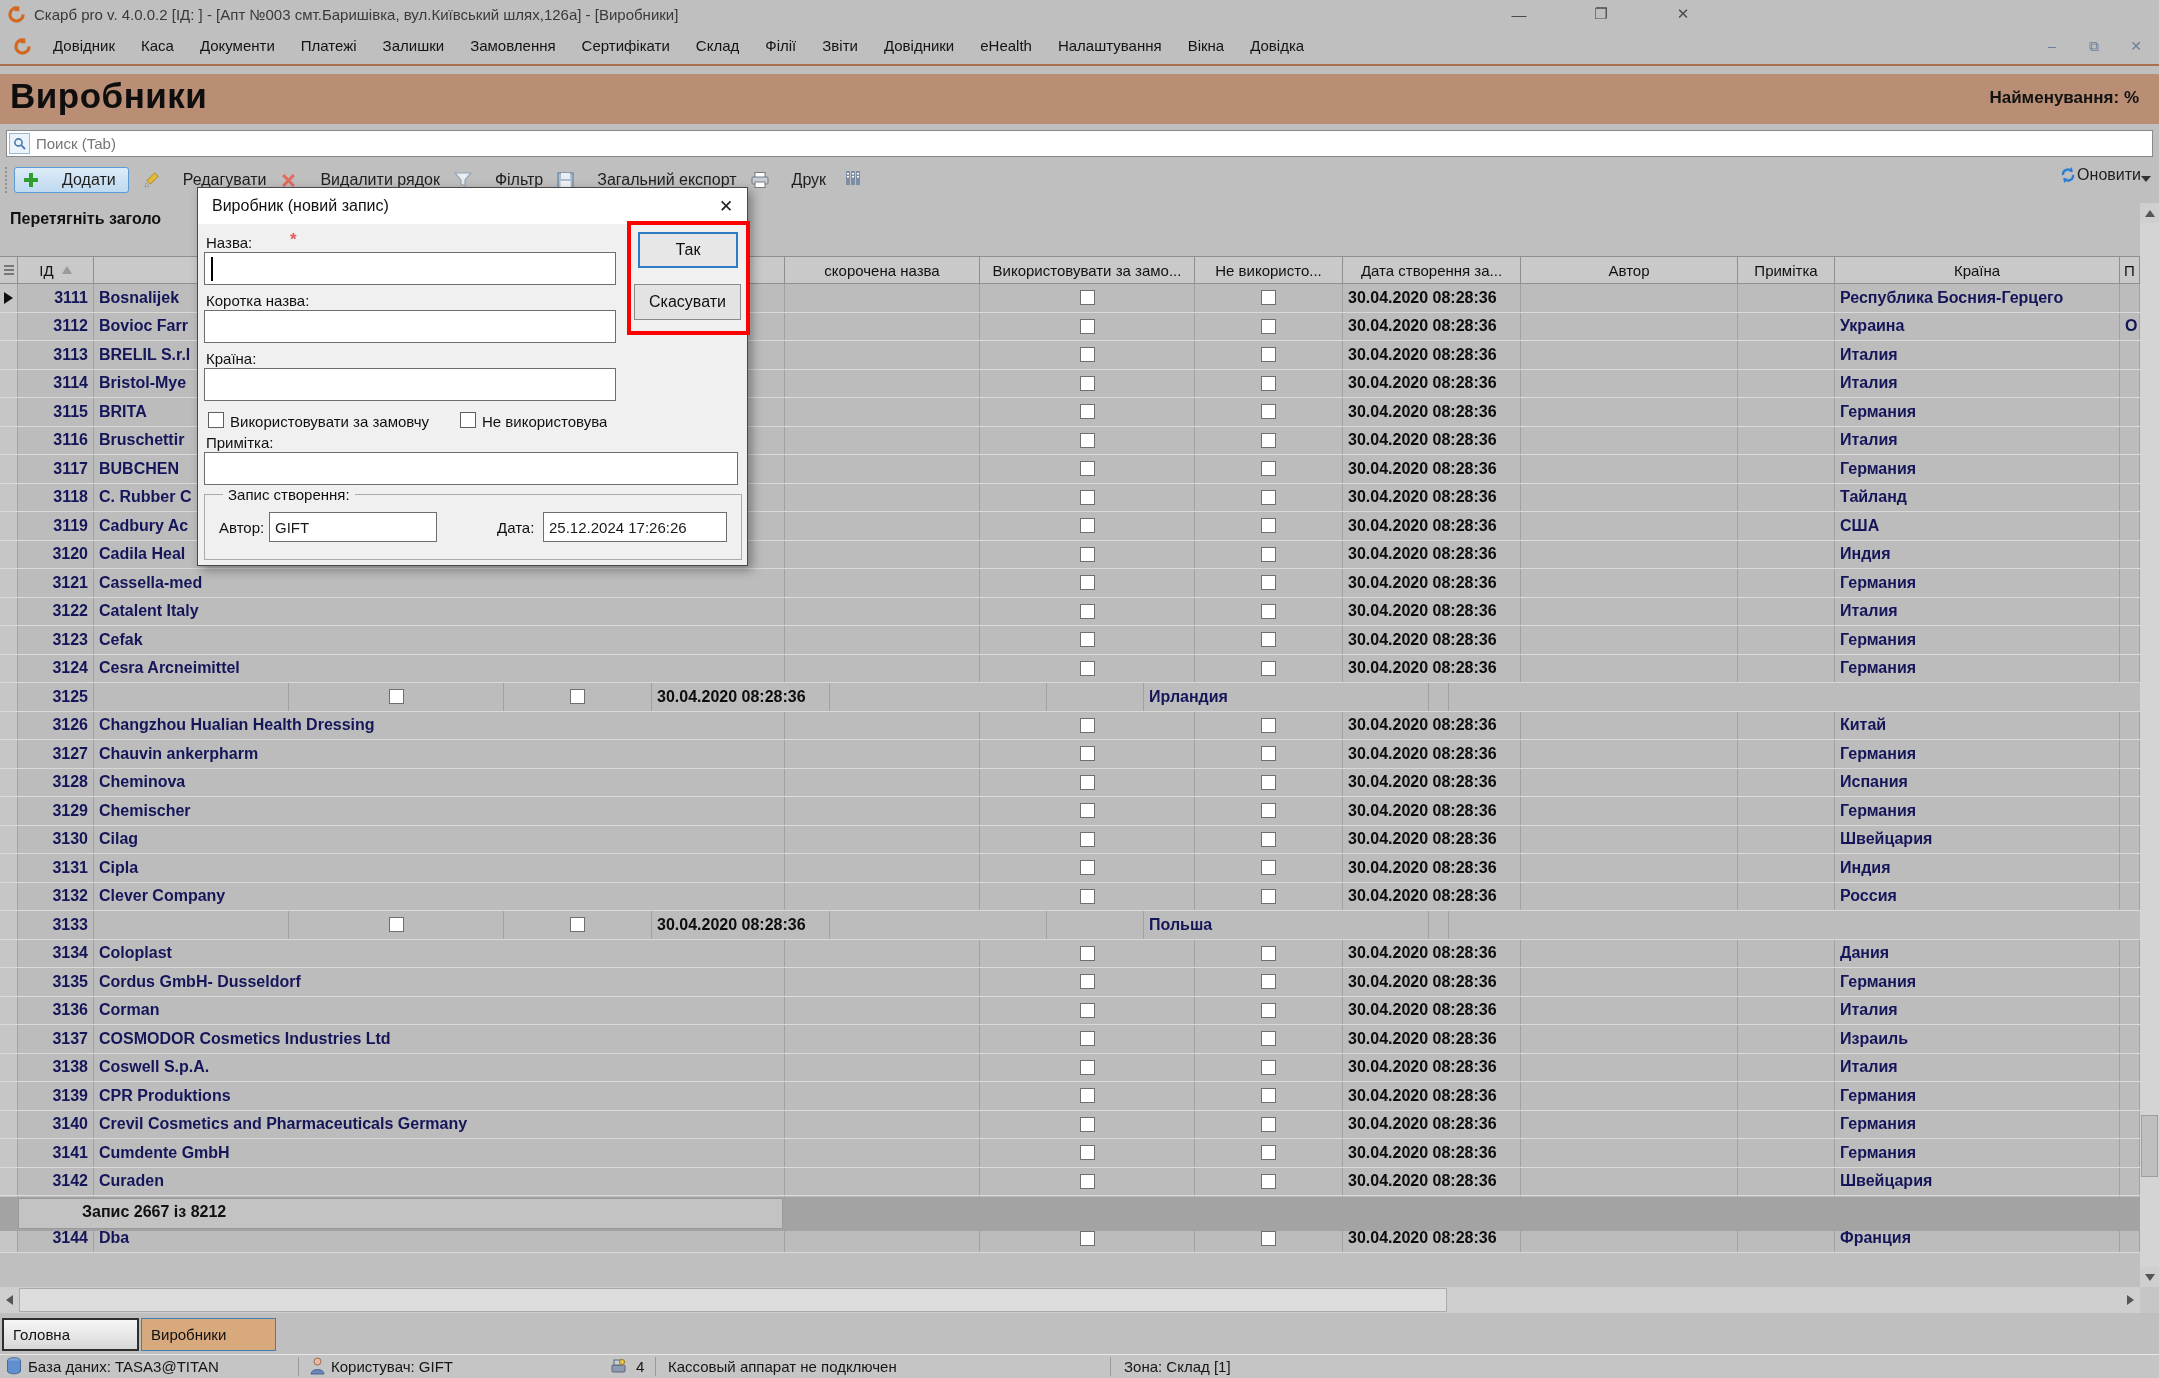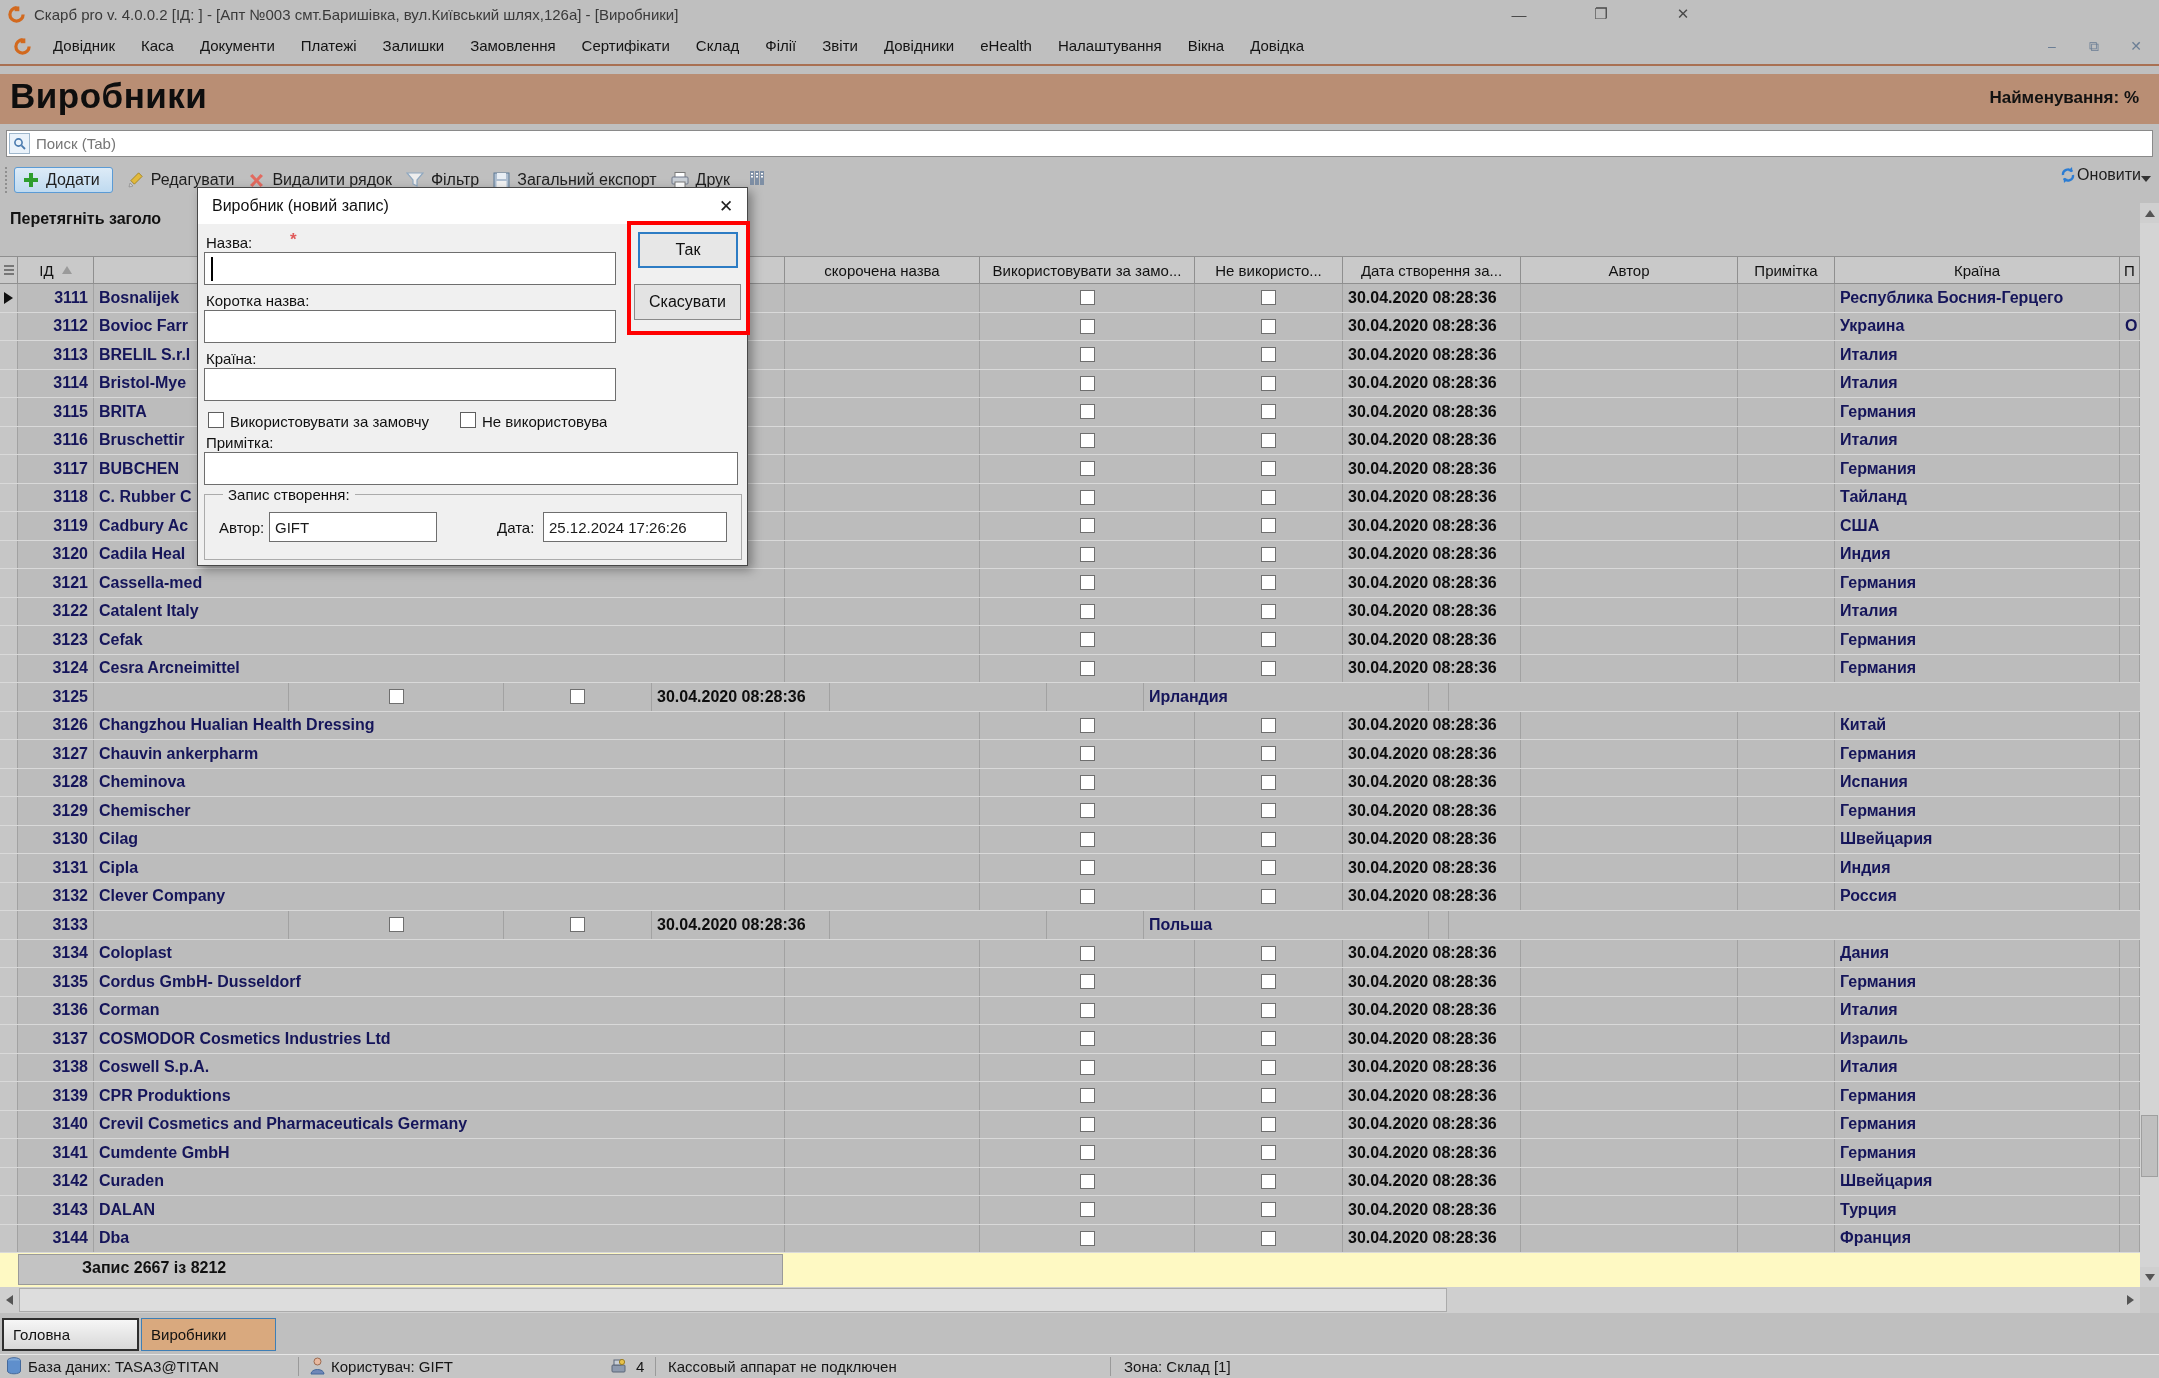--- a/index.html
+++ b/index.html
@@ -30,21 +30,21 @@
   .filter-label { position:absolute; right:20px; top:14px; font-size:17px; font-weight:bold; color:#121212; }
 
   
   .searchrow { position:absolute; left:6px; top:130px; width:2147px; height:27px; background:#FFFFFF; border:1px solid #8A8A8A; display:flex; align-items:center; }
   .search-iconbox { width:21px; height:21px; margin-left:2px; border:1px solid #9FB7CC; background:#EAF2FA; display:flex; align-items:center; justify-content:center; }
   .search-placeholder { margin-left:6px; font-size:15px; color:#767676; }
 
   
   .toolbar { position:absolute; left:0; top:162px; width:2159px; height:36px; display:flex; align-items:center; }
   .grip { width:5px; height:26px; margin:0 6px 0 3px; background-image:repeating-linear-gradient(#8F8F8F 0 2px, transparent 2px 4px); background-size:2px 100%; background-repeat:no-repeat; background-position:center; }
-  .tb-btn { display:flex; align-items:center; gap:7px; font-size:16px; color:#1E1E1E; margin-right:14px; white-space:nowrap; }
+  .tb-btn { display:flex; align-items:center; gap:23px; font-size:16px; color:#1E1E1E; margin-right:14px; white-space:nowrap; }
   .btn-add { background:linear-gradient(#DDEBF7,#BFDAF0); border:1px solid #5B9BD5; border-radius:3px; padding:3px 12px 3px 8px; }
   .tb-right { position:absolute; right:8px; top:4px; display:flex; align-items:center; font-size:16px; color:#1E1E1E; }
   .caret-down { width:0; height:0; border-left:5px solid transparent; border-right:5px solid transparent; border-top:6px solid #333; margin-top:8px; }
 
   
   .hintrow { position:absolute; left:10px; top:210px; font-size:16px; font-weight:bold; color:#111; white-space:nowrap; }
 
   
   .grid-header { position:absolute; left:0; top:256px; width:2140px; height:28px; display:flex; background:#C9C9C9; border-top:1px solid #8F8F8F; border-bottom:1px solid #8F8F8F; }
   .hcell { border-right:1px solid #8F8F8F; display:flex; align-items:center; justify-content:center; font-size:15px; color:#111; overflow:hidden; white-space:nowrap; padding:0 4px; }
@@ -57,21 +57,21 @@
   .cell-id { justify-content:flex-end; }
   .cell-date { color:#0D0D0D; }
   .cell-check { justify-content:center; }
   .checkbox { width:15px; height:15px; background:#FFF; border:1px solid #6F6F6F; }
   .marker-arrow { width:0; height:0; border-top:6px solid transparent; border-bottom:6px solid transparent; border-left:9px solid #101010; }
   .sort-tri { width:0; height:0; border-left:5px solid transparent; border-right:5px solid transparent; border-bottom:8px solid #9A9A9A; margin-left:8px; }
   .hdr-lines { display:flex; flex-direction:column; gap:2px; }
   .hdr-lines i { display:block; width:10px; height:2px; background:#777; }
 
   
-  .grid-footer { position:absolute; left:0; top:1253px; width:2159px; height:34px; background:#fef9c3; }
+  .grid-footer { position:absolute; left:0; top:1197px; width:2159px; height:34px; background:#a3a3a3; }
   .footer-box { position:absolute; left:18px; top:1px; width:765px; height:31px; background:#C3C3C3; border:1px solid #9A9A9A; }
   .footer-text { position:absolute; left:82px; top:6px; font-size:16px; font-weight:bold; color:#101010; }
 
   .hscroll { position:absolute; left:0; top:1287px; width:2159px; height:26px; background:#CFCFCF; }
   .hs-arrow { position:absolute; top:0; width:19px; height:26px; background:#CFCFCF; display:flex; align-items:center; justify-content:center; }
   .tri-left { width:0; height:0; border-top:5px solid transparent; border-bottom:5px solid transparent; border-right:7px solid #555; }
   .tri-right { width:0; height:0; border-top:5px solid transparent; border-bottom:5px solid transparent; border-left:7px solid #555; }
   .hs-thumb { position:absolute; left:19px; top:1px; width:1428px; height:24px; background:#DDDDDD; border:1px solid #ABABAB; }
   .hs-corner { position:absolute; right:0; top:0; width:19px; height:26px; background:#C6C6C6; }
 

